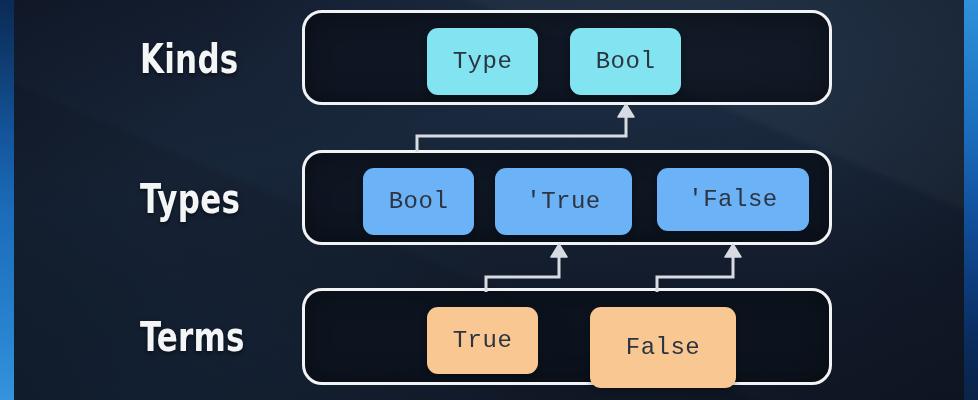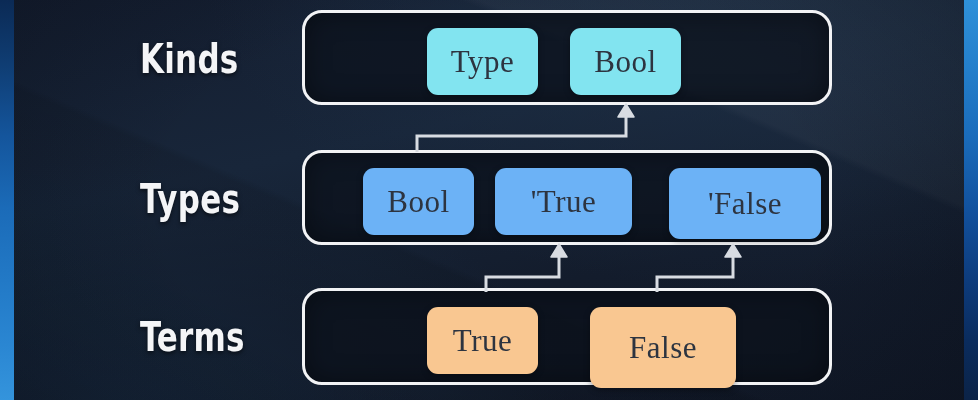--- a/index.html
+++ b/index.html
@@ -102,22 +102,22 @@
     width: 100%;
     height: 100%;
   }
   .chip {
     position: absolute;
     box-sizing: border-box;
     display: flex;
     align-items: center;
     justify-content: center;
     border-radius: 11px;
-    font-family: Liberation Serif, serif;
-    font-size: 31px;
+    font-family: Liberation Mono, monospace;
+    font-size: 24px;
     letter-spacing: 0.5px;
     color: #2d3440;
     box-shadow: 0 2px 6px rgba(0,0,0,0.35);
     user-select: none;
   }
   .chip.kind { background: #82e4f0; }
   .chip.type { background: #6cb2f6; }
   .chip.term { background: #f9c791; }
 
   
@@ -148,21 +148,21 @@
     <div class="nodes">
       <div class="chip kind" style="left:122px;top:15px;width:111px;height:67px;">Type</div>
       <div class="chip kind" style="left:265px;top:15px;width:111px;height:67px;">Bool</div>
     </div>
   </div>
 
   <div class="row row-types">
     <div class="nodes">
       <div class="chip type" style="left:58px;top:15px;width:111px;height:67px;">Bool</div>
       <div class="chip type" style="left:190px;top:15px;width:137px;height:67px;">'True</div>
-      <div class="chip type" style="left:364px;top:15px;width:152px;height:71px;">'False</div>
+      <div class="chip type" style="left:352px;top:15px;width:152px;height:63px;">'False</div>
     </div>
   </div>
 
   <div class="row row-terms">
     <div class="nodes">
       <div class="chip term" style="left:122px;top:16px;width:111px;height:67px;">True</div>
       <div class="chip term" style="left:285px;top:16px;width:146px;height:81px;">False</div>
     </div>
   </div>
 

